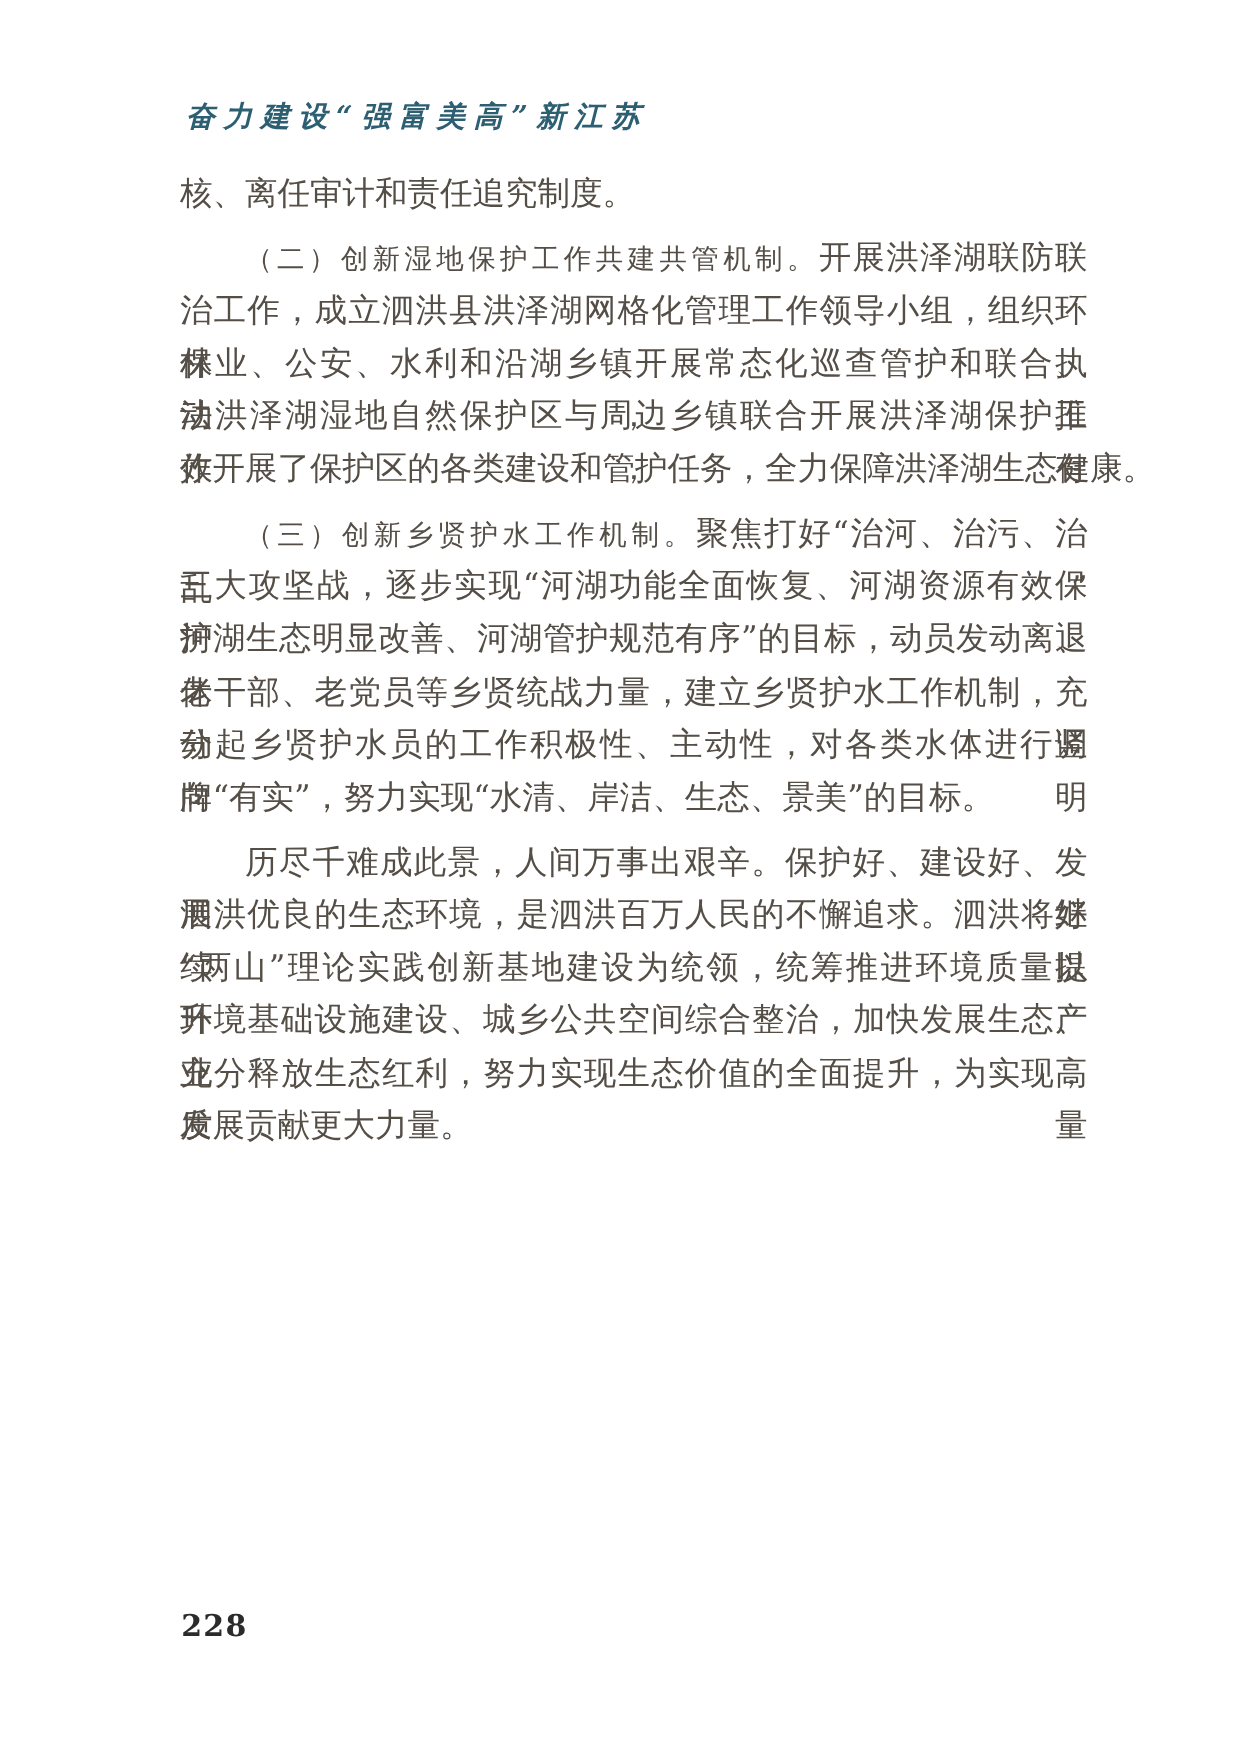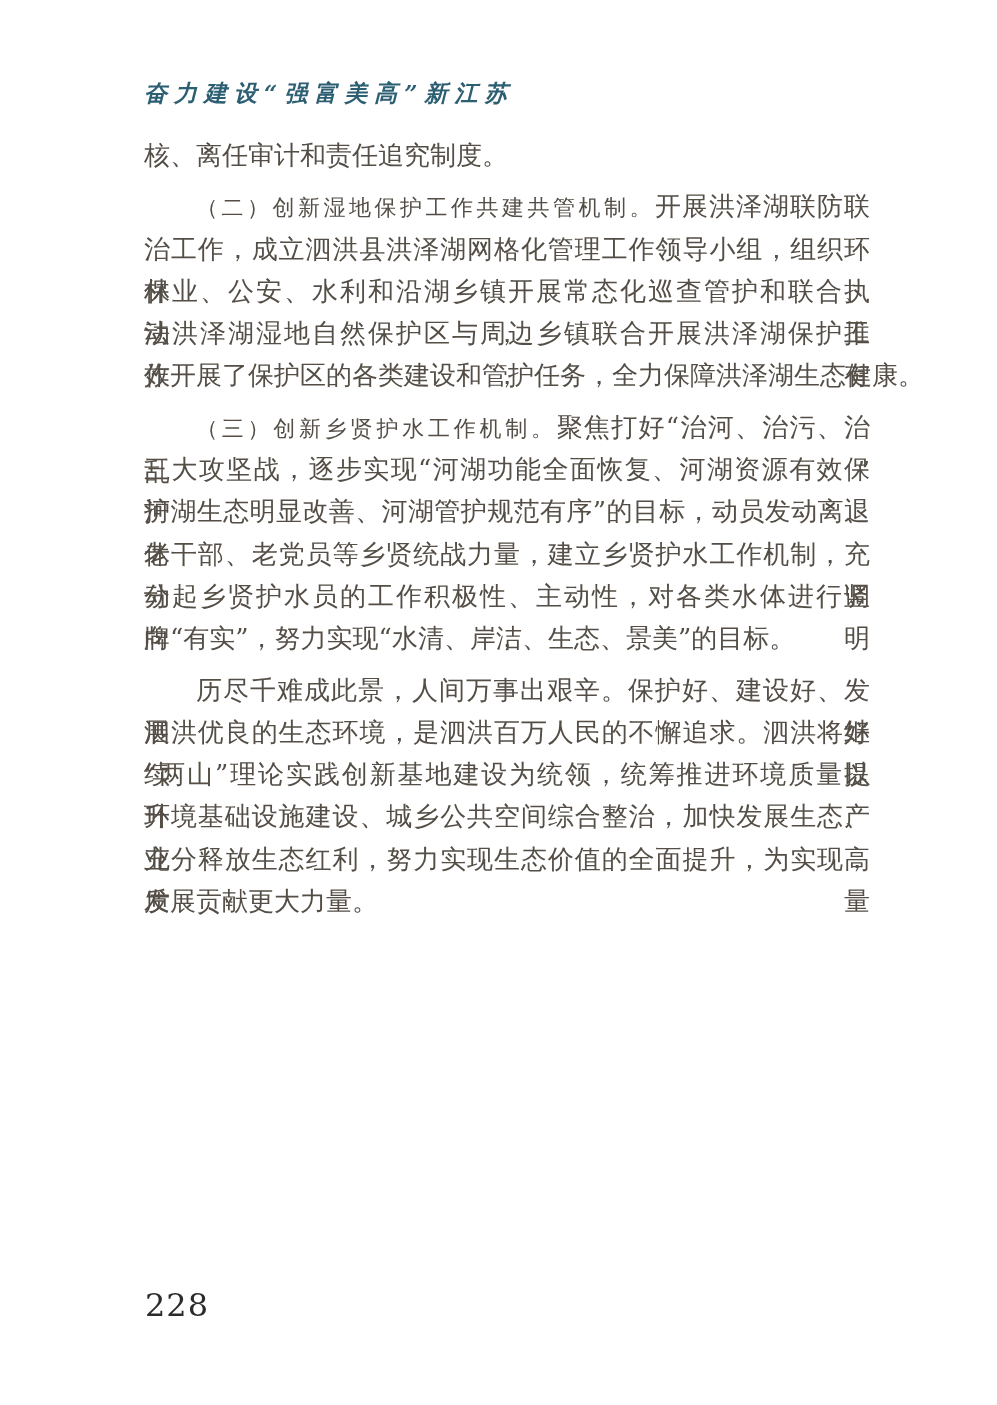--- a/index.html
+++ b/index.html
@@ -19,20 +19,21 @@
     position: absolute;
     left: 144px;
     top: 78px;
     width: 380px;
     color: var(--header-color, #2d5f73);
     font-size: 23px;
     font-weight: bold;
     font-style: italic;
     letter-spacing: 7px;
     white-space: nowrap;
+    text-align: center;
   }
   .body-text {
     position: absolute;
     left: 144px;
     top: 134px;
     width: 726px;
     color: var(--body-color, #544e46);
     font-size: 26px;
   }
   .para { margin: 0; }
@@ -53,22 +54,22 @@
   .kaiti {
     font-size: 22px;
     letter-spacing: 2.5px;
     color: var(--body-color, #544e46);
   }
   .page-number {
     position: absolute;
     left: 145px;
     top: 1286px;
     color: #2b2b2b;
-    font-size: 32px;
-    font-weight: normal;
+    font-size: 24px;
+    font-weight: bold;
     letter-spacing: 1px;
   }
 </style>
 </head>
 <body>
 
 <div class="page">
   <div class="running-header">奋力建设“强富美高”新江苏</div>
 
   <div class="body-text">

